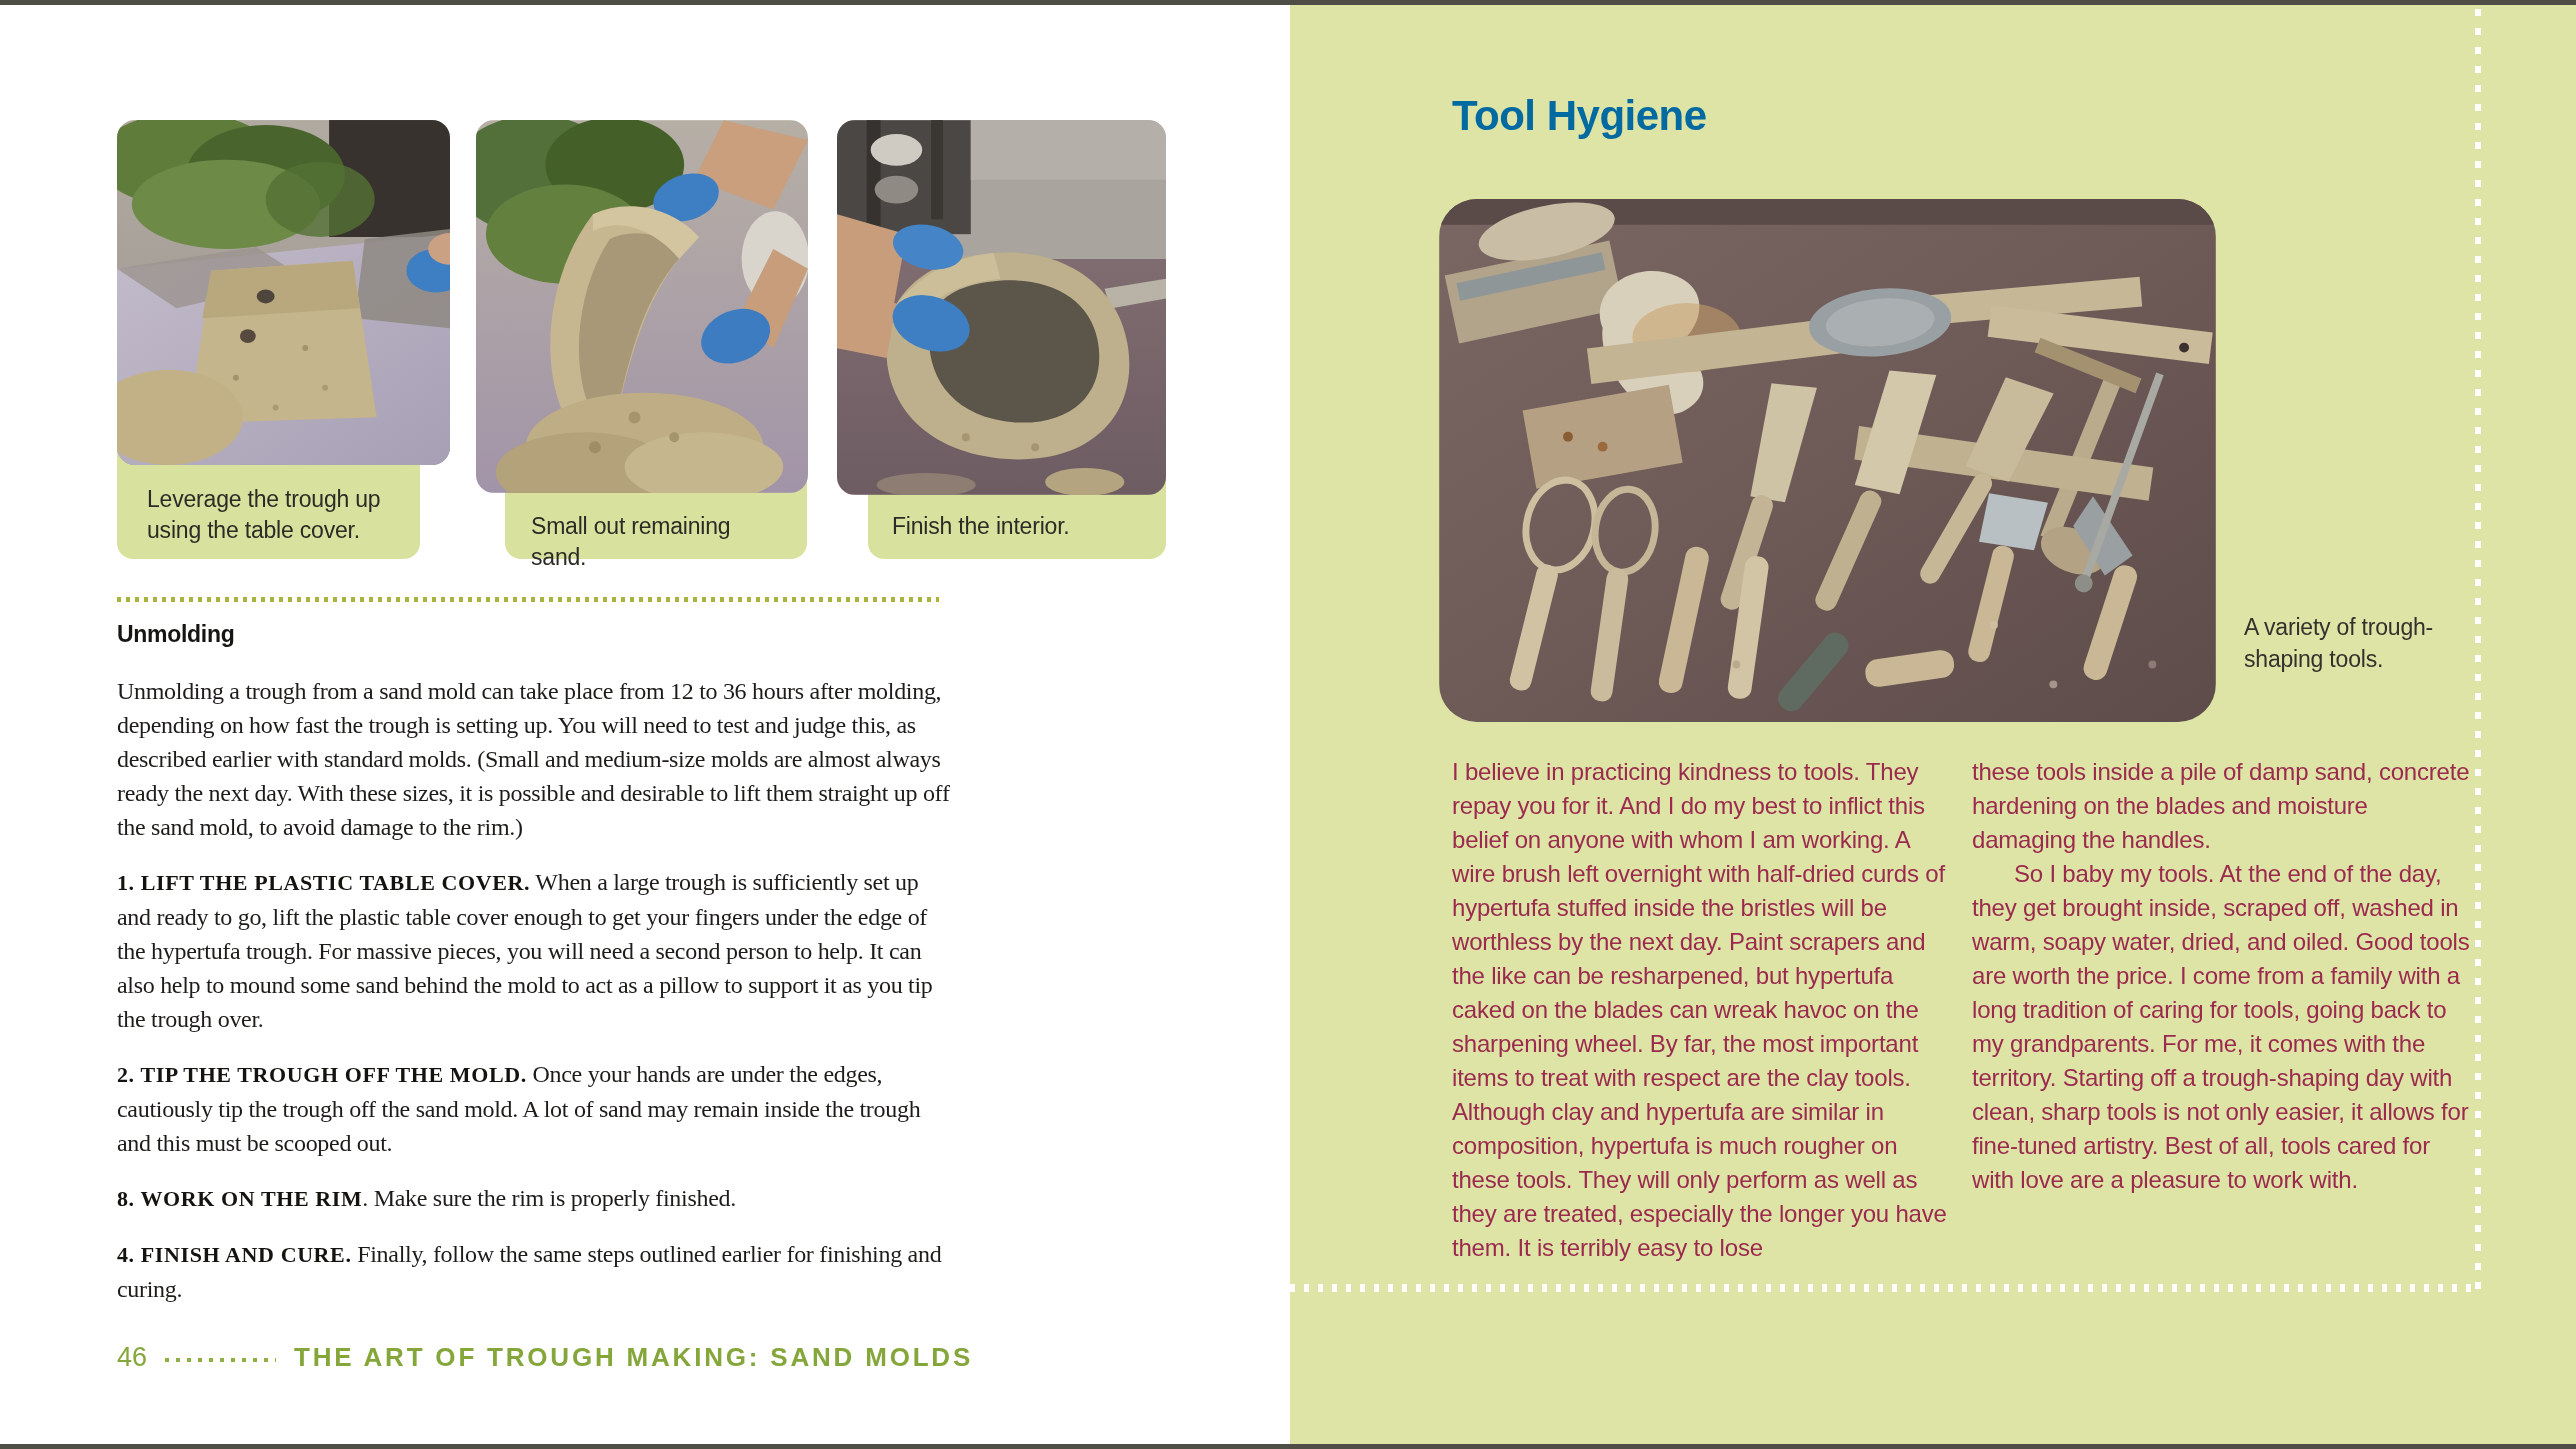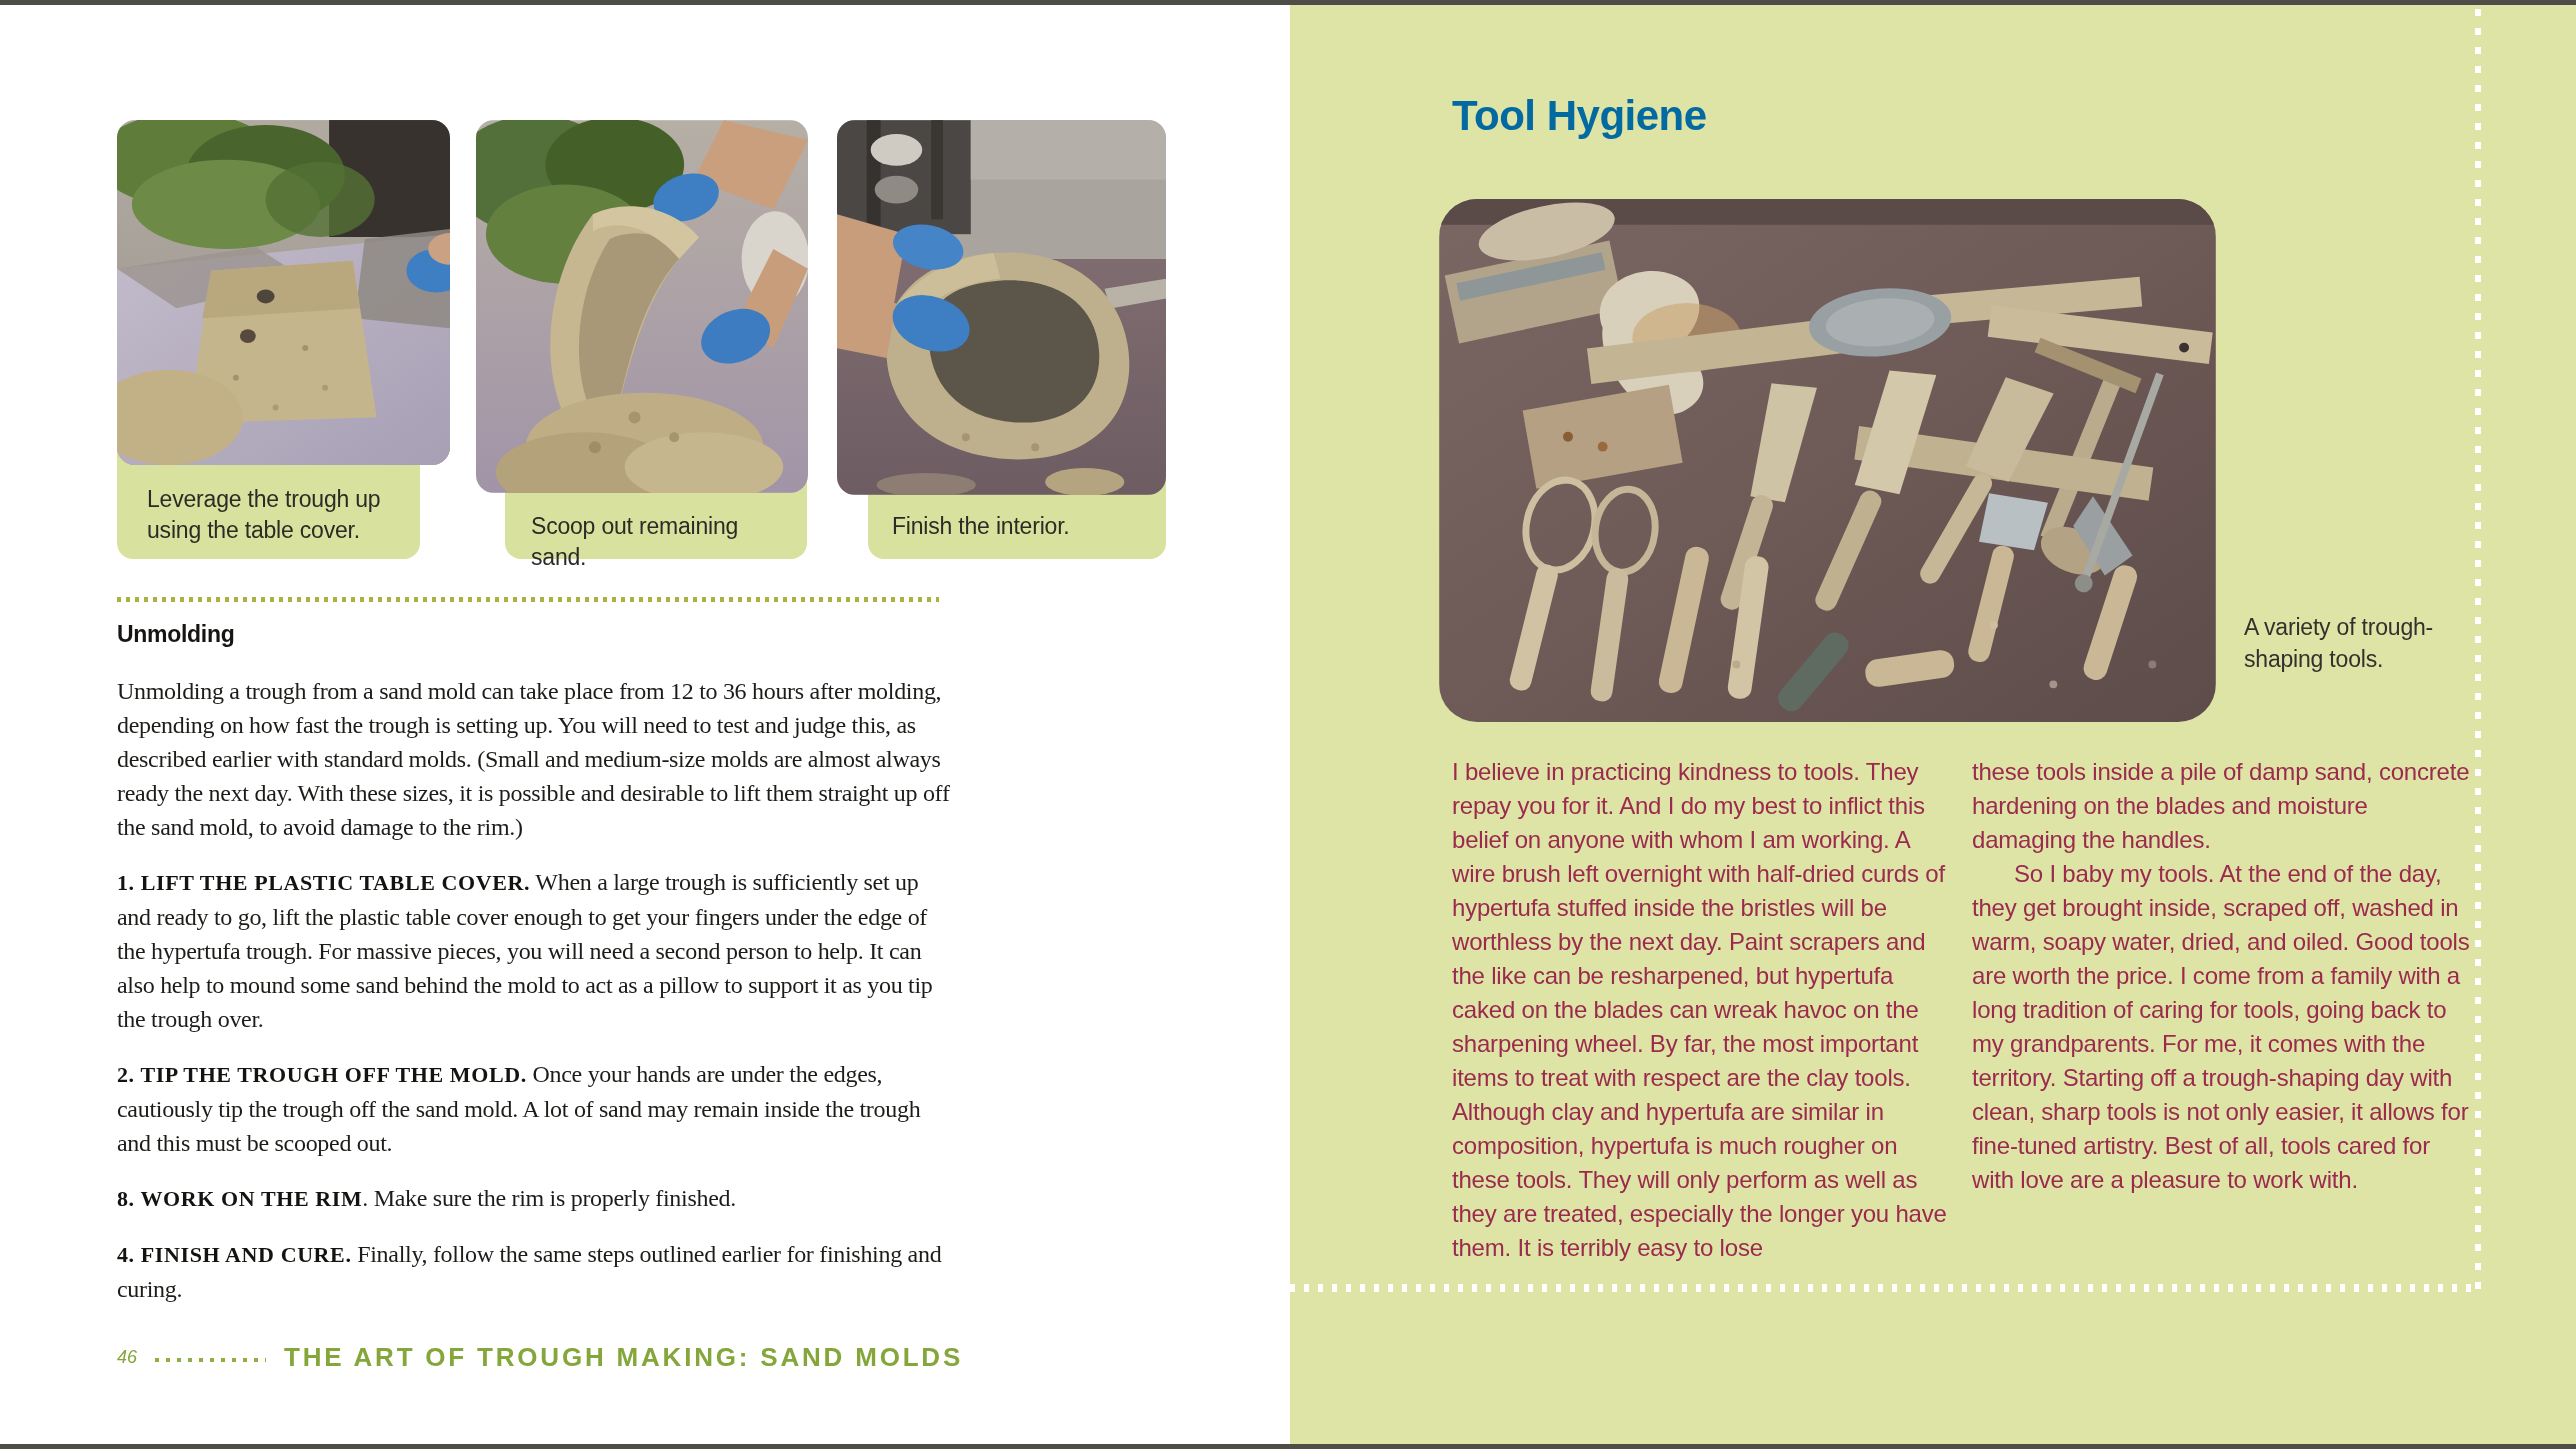--- a/index.html
+++ b/index.html
@@ -45,21 +45,21 @@
     font-size:24px;line-height:34px;letter-spacing:-0.3px;
     margin:0 0 21px 0;
   }
   .step-label{
     font-weight:700;letter-spacing:0.6px;font-size:22px;color:#14130f;
   }
   .footer{
     position:absolute;left:117px;top:1337px;display:flex;align-items:center;
     color:#84a63a;
   }
-  .footer .page-num{font-size:18px;font-family:"Liberation Sans",sans-serif;letter-spacing:0;font-style:italic;}
+  .footer .page-num{font-size:27px;font-family:"Liberation Sans",sans-serif;letter-spacing:0;}
   .footer .leader{
     width:111px;height:4px;margin:4px 18px 0 18px;
     background:repeating-linear-gradient(90deg,#8fae43 0 4px,transparent 4px 11px);
   }
   .footer .running-title{
     font-size:26px;font-weight:700;letter-spacing:2.8px;color:#84a63a;
   }
 
   
   .rp-title{
@@ -94,21 +94,21 @@
 </style>
 </head>
 <body>
 
 <div class="page page-left">
 
   <div class="caption-card" id="card1">
     <p>Leverage the trough up using the table cover.</p>
   </div>
   <div class="caption-card" id="card2">
-    <p>Scoop out remaining sand.</p>
+    <p>Small out remaining sand.</p>
   </div>
   <div class="caption-card" id="card3">
     <p>Finish the interior.</p>
   </div>
 
   <div class="photo" style="left:117px;top:115px;width:333px;height:345px;">
     <svg width="333" height="345" viewBox="0 0 336 348">
       <defs>
         <linearGradient id="p1bg" x1="0" y1="0" x2="0" y2="1">
           <stop offset="0" stop-color="#b0aaa1"></stop>

